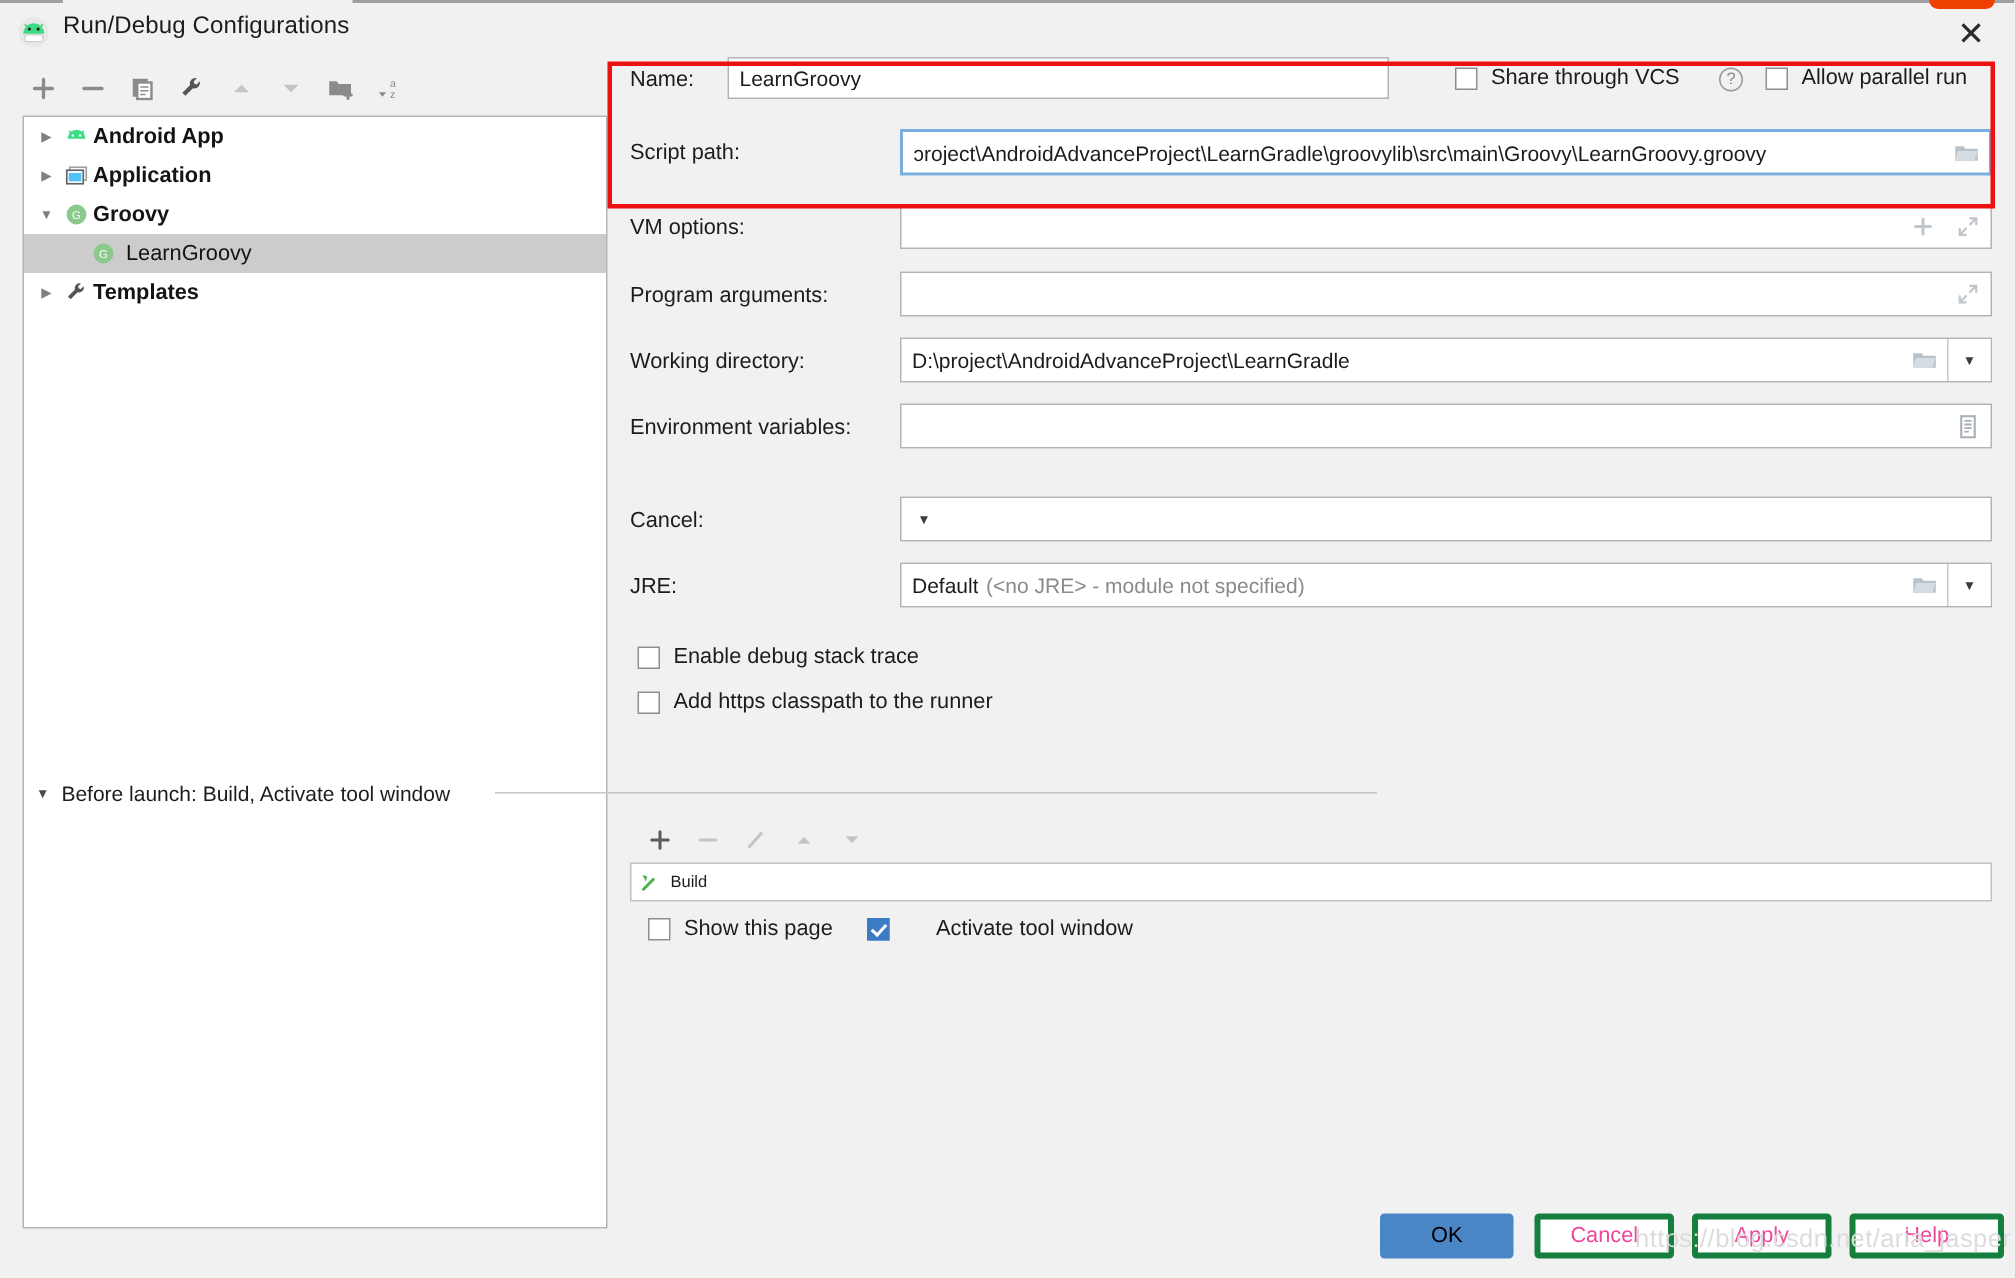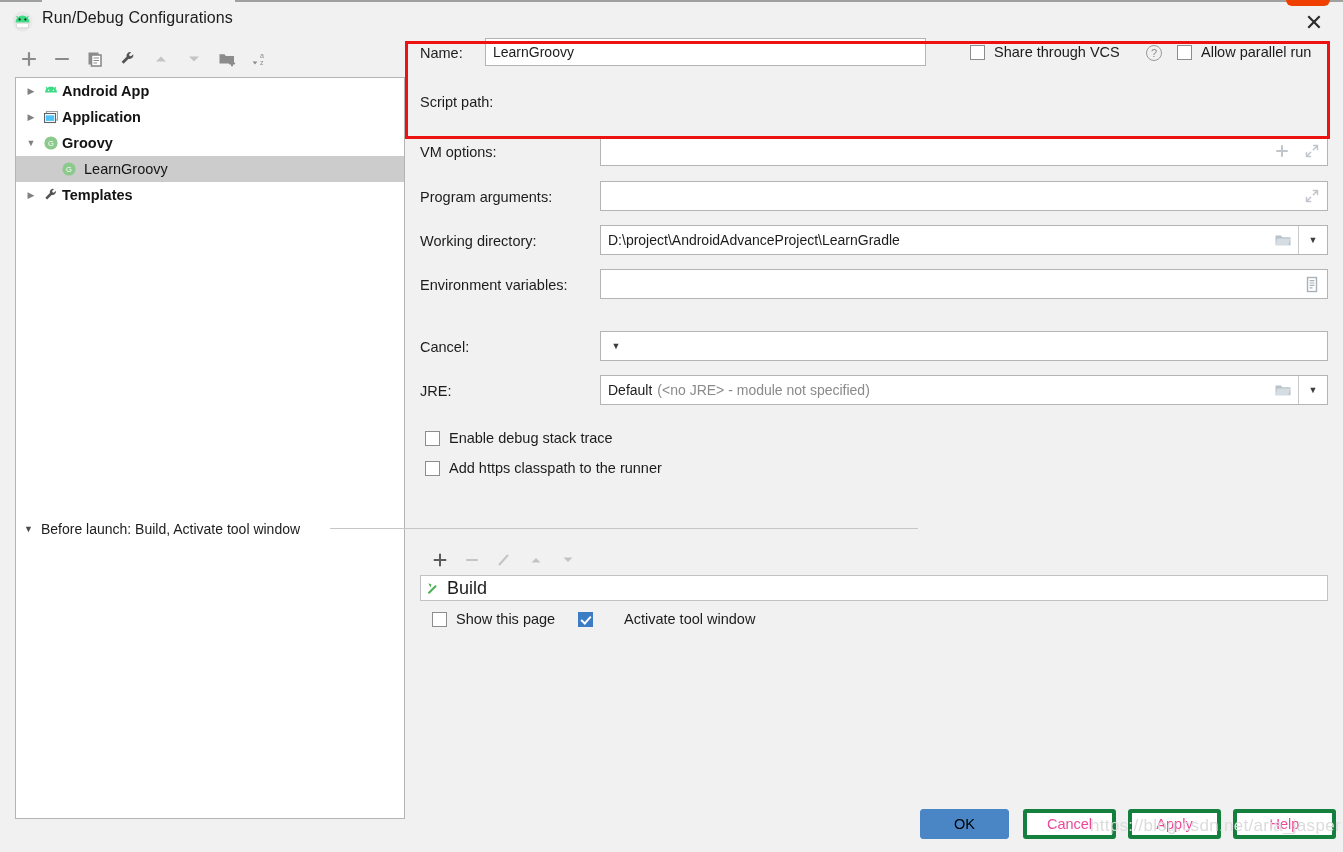--- a/index.html
+++ b/index.html
@@ -118,21 +118,21 @@
   .bl-header { position:absolute; left:24px; top:521px; display:flex; align-items:center; gap:8px; }
   .bl-caret { font-size:9px; color:#4a4a4a; cursor:pointer; }
   .bl-title { font-size:14px; color:#1c1c1c; white-space:nowrap; }
   .bl-rule { position:absolute; left:330px; top:528px; width:588px; height:1px; background:#c6c6c6; }
   .bl-toolbar { position:absolute; left:425px; top:545px; width:200px; height:28px; }
   .bl-list {
     position:absolute; left:420px; top:575px; width:908px; height:26px;
     background:#fff; border:1px solid #c2c2c2; box-sizing:border-box;
     display:flex; align-items:center; cursor:pointer;
   }
-  .bl-item-label { font-size:18px; color:#1c1c1c; }
+  .bl-item-label { font-size:11px; color:#1c1c1c; }
 
   
   .btn {
     position:absolute; height:30px; border-radius:3px;
     display:flex; align-items:center; justify-content:center;
     font-size:14.5px; cursor:pointer; box-sizing:border-box;
   }
   .btn.primary { background:#4a86c5; color:#000000; border:1px solid #4a86c5; }
   .btn.normal  { background:#ffffff; color:#ec4899; border:4px solid #15803d; }
 
@@ -292,20 +292,29 @@
       <span class="cblabel">Share through VCS</span>
     </div>
     <span class="helpcircle" style="position:absolute; left:741px; top:14px;">?</span>
 
     <div class="cbrow" style="left:772px; top:13px;">
       <span class="cbox"></span>
       <span class="cblabel">Allow parallel run</span>
     </div>
 
     <span class="flabel" style="left:15px; top:63px;">Script path:</span>
+    <div class="field focus" style="left:195px; top:55px; width:728px; height:31px;">
+      <span class="ftext" style="flex:1;">ɔroject\AndroidAdvanceProject\LearnGradle\groovylib\src\main\Groovy\LearnGroovy.groovy</span>
+      <span class="fbtn">
+        <svg width="18" height="16" viewBox="0 0 18 16">
+          <path d="M1.5 3.5h5.5l1.3 1.7h8.2v8H1.5z" fill="#b9c2c9"></path>
+          <path d="M3.3 6.6h13l-2 6.6h-13z" fill="#d6dde2"></path>
+        </svg>
+      </span>
+    </div>
 
     <span class="flabel" style="left:15px; top:113px;">VM options:</span>
     <div class="field" style="left:195px; top:105px; width:728px; height:30px;">
       <span class="ftext" style="flex:1;"></span>
       <span class="fbtn">
         <svg width="16" height="16" viewBox="0 0 16 16">
             <path d="M8 3v10M3 8h10" stroke="#c0c6cc" stroke-width="2" stroke-linecap="round"></path>
           </svg>
       </span>
       <span class="fbtn">

